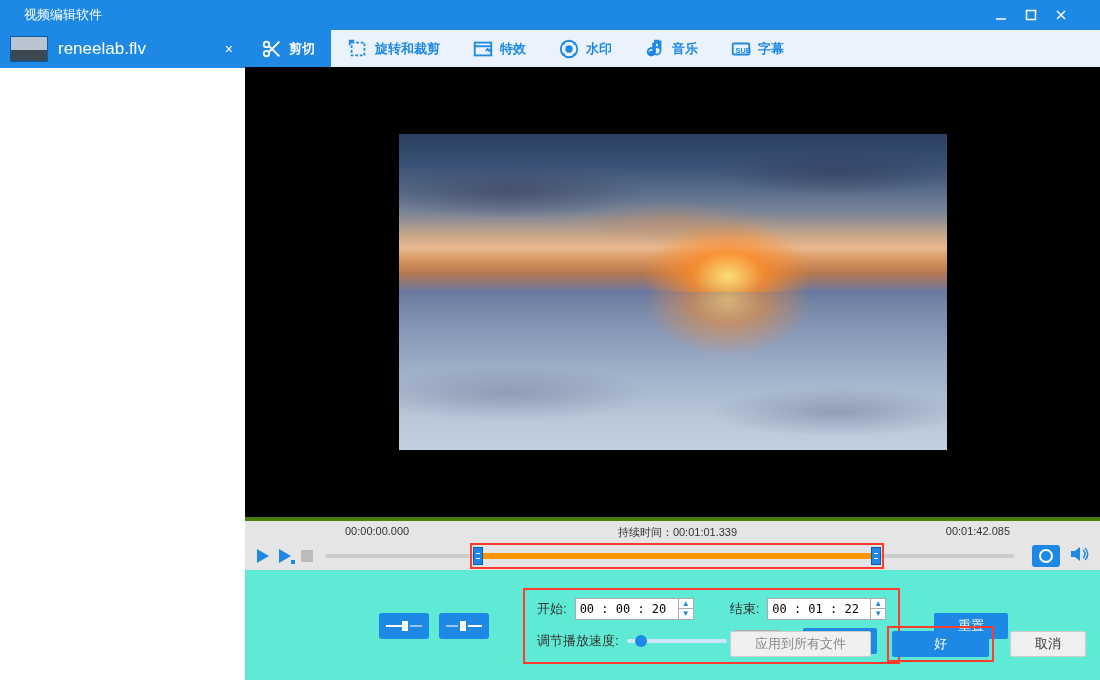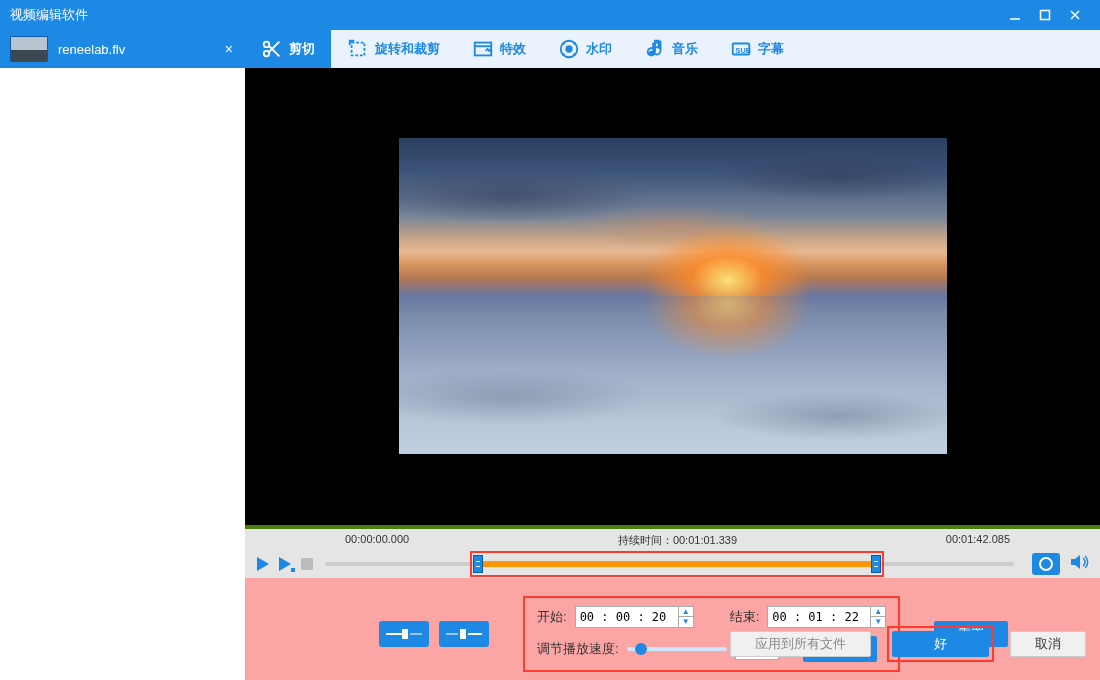--- a/index.html
+++ b/index.html
@@ -1,28 +1,28 @@
 <!DOCTYPE html>
 <html><head>
 <meta charset="utf-8">
 <style>
 * { box-sizing: border-box; margin: 0; padding: 0; font-family: "Microsoft YaHei", sans-serif; }
 body { width: 1100px; height: 680px; overflow: hidden; background: #fff; position: relative; }
 
 
-.titlebar { height: 30px; background: #1e88e5; display: flex; align-items: center; padding: 0 10px; color: #fff; font-size: 13px; }
+.titlebar { height: 30px; background: #1e88e5; display: flex; align-items: center; padding: 0 24px; color: #fff; font-size: 13px; }
 .titlebar .spacer { flex: 1; }
 .titlebar .winbtn { width: 30px; height: 20px; display: flex; align-items: center; justify-content: center; cursor: pointer; }
 
 
 .main { display: flex; height: 650px; }
 .sidebar { width: 245px; background: #fff; display: flex; flex-direction: column; }
 .filetab { height: 38px; background: #1e88e5; display: flex; align-items: center; }
 .filetab .thumb { width: 38px; height: 26px; margin-left: 10px; background: linear-gradient(to bottom, #b8c5d0 0%, #b8c5d0 55%, #3b4852 55%, #3b4852 100%); border: 1px solid #0d5aa7; }
-.filetab .name { color: #fff; font-size: 13px; margin-left: 10px; flex: 1; }
+.filetab .name { color: #fff; font-size: 17px; margin-left: 10px; flex: 1; }
 .filetab .close { color: #fff; font-size: 14px; padding: 0 12px; cursor: pointer; }
 .sidebar-rest { flex: 1; background: #fff; }
 
 .content { flex: 1; display: flex; flex-direction: column; }
 
 
 .toolbar { height: 38px; background: #eaf3fd; display: flex; align-items: stretch; }
 .tool { display: flex; align-items: center; padding: 0 16px; color: #1e88e5; font-size: 13px; font-weight: bold; cursor: pointer; gap: 6px; justify-content: space-between; }
 .tool.active { background: #1e88e5; color: #fff; }
 .tool .ticon { width: 22px; height: 22px; display: flex; align-items: center; justify-content: center; }
@@ -62,21 +62,21 @@
 .sel-fill { position: absolute; left: 150px; right: 135px; height: 6px; background: #ff9500; border-radius: 2px; }
 .sel-handle { position: absolute; width: 10px; height: 18px; background: #1e88e5; border: 1px solid #0d5aa7; top: 0; cursor: ew-resize; }
 .sel-handle::before, .sel-handle::after { content:''; position:absolute; left:2px; right:2px; height:1px; background:#fff; }
 .sel-handle::before { top: 5px; } .sel-handle::after { bottom: 5px; }
 .sel-handle.left { left: 148px; } .sel-handle.right { right: 133px; }
 .cambtn { width: 28px; height: 22px; background: #1e88e5; border-radius: 3px; cursor: pointer; margin-left: 6px; position: relative; }
 .cambtn::after { content:''; position:absolute; width:10px; height:10px; border:2px solid #fff; border-radius:50%; top:4px; left:7px; }
 .volbtn { color: #1e88e5; cursor: pointer; margin-left: 4px; }
 
 
-.controls { background: #fca5a5; flex: 1; padding: 18px 0 8px 0; position: relative; }
+.controls { background: #5eead4; flex: 1; padding: 18px 0 16px 0; position: relative; }
 .ctrl-row { display: flex; align-items: center; gap: 14px; padding: 0 14px; }
 .splitbtn { width: 50px; height: 26px; background: #1e88e5; border-radius: 3px; cursor: pointer; position: relative; display:flex; align-items:center; justify-content:center; }
 .splitbtn svg { display:block; }
 .field-group { border: 2px solid #ff3b30; padding: 8px 12px; display: inline-block; }
 .field-row { display: flex; align-items: center; gap: 8px; margin-bottom: 8px; }
 .field-row:last-child { margin-bottom: 0; margin-top: 8px; }
 .lbl { font-size: 13px; color: #333; }
 .timeinput { display: inline-flex; align-items: center; border: 1px solid #aaa; height: 22px; background: #fff; }
 .timeinput input { border: none; width: 102px; font-size: 12px; padding: 0 4px; text-align: left; outline: none; font-family: monospace; }
 .spinner { display: flex; flex-direction: column; border-left: 1px solid #aaa; }

